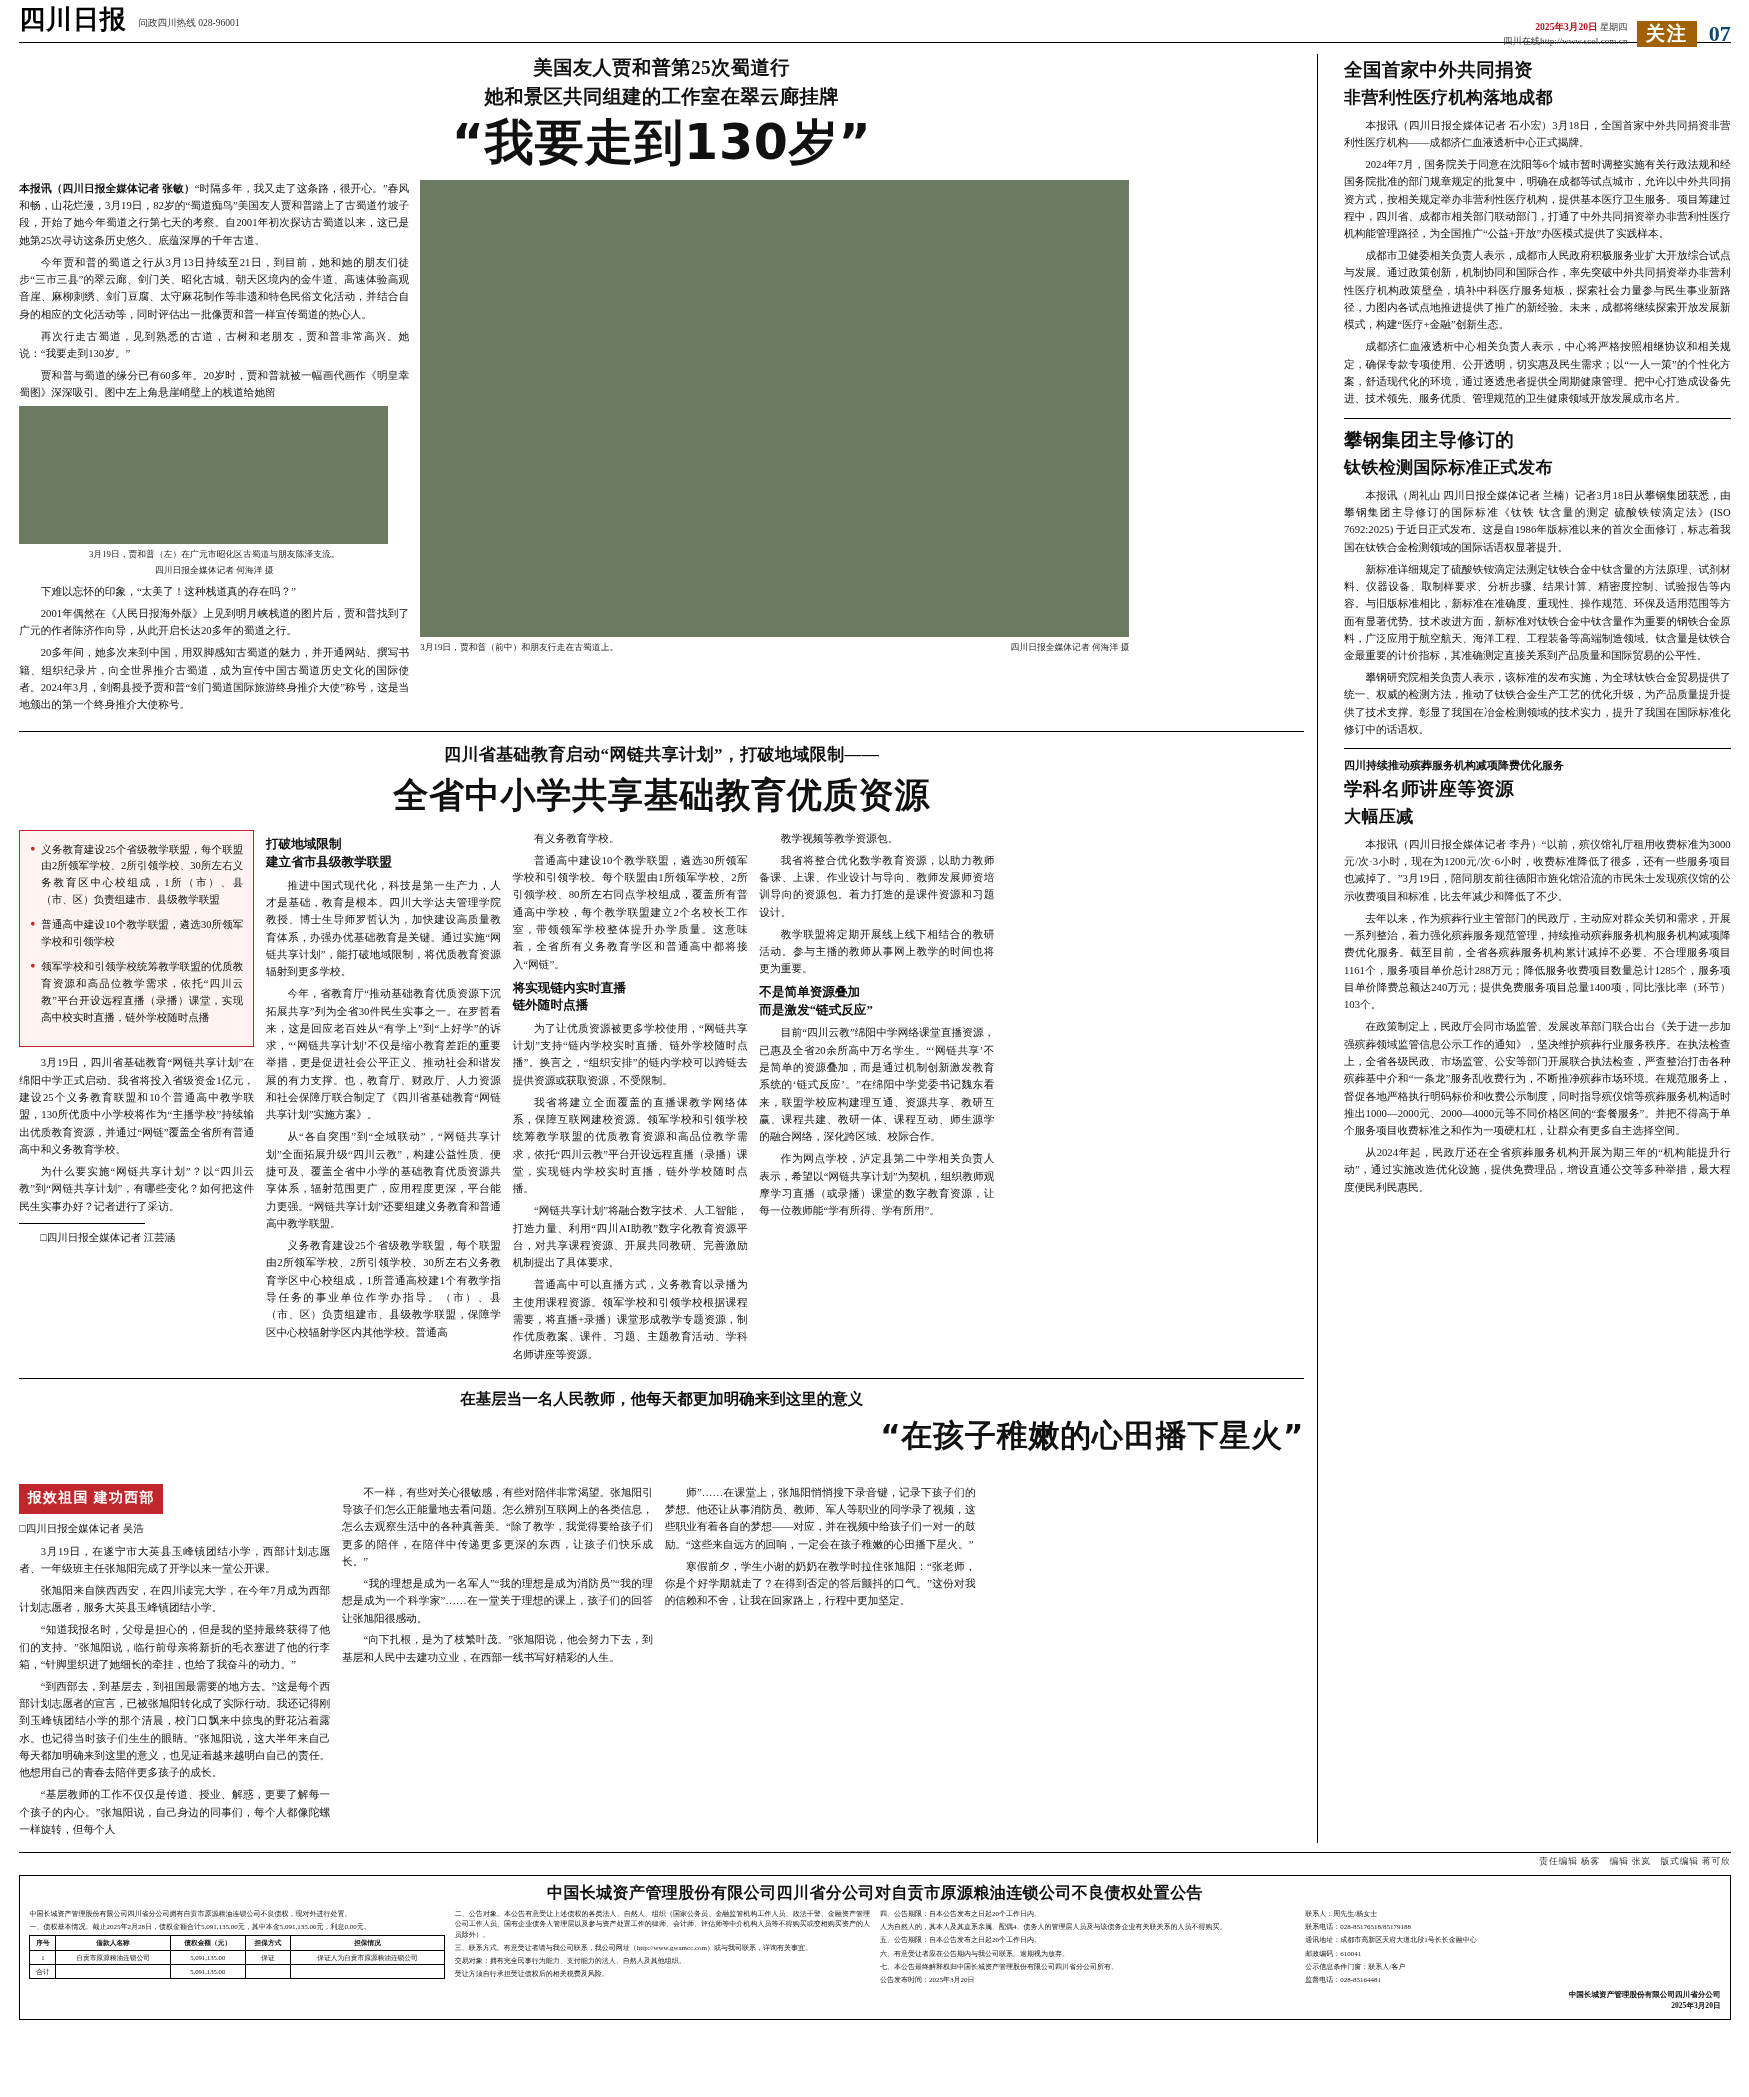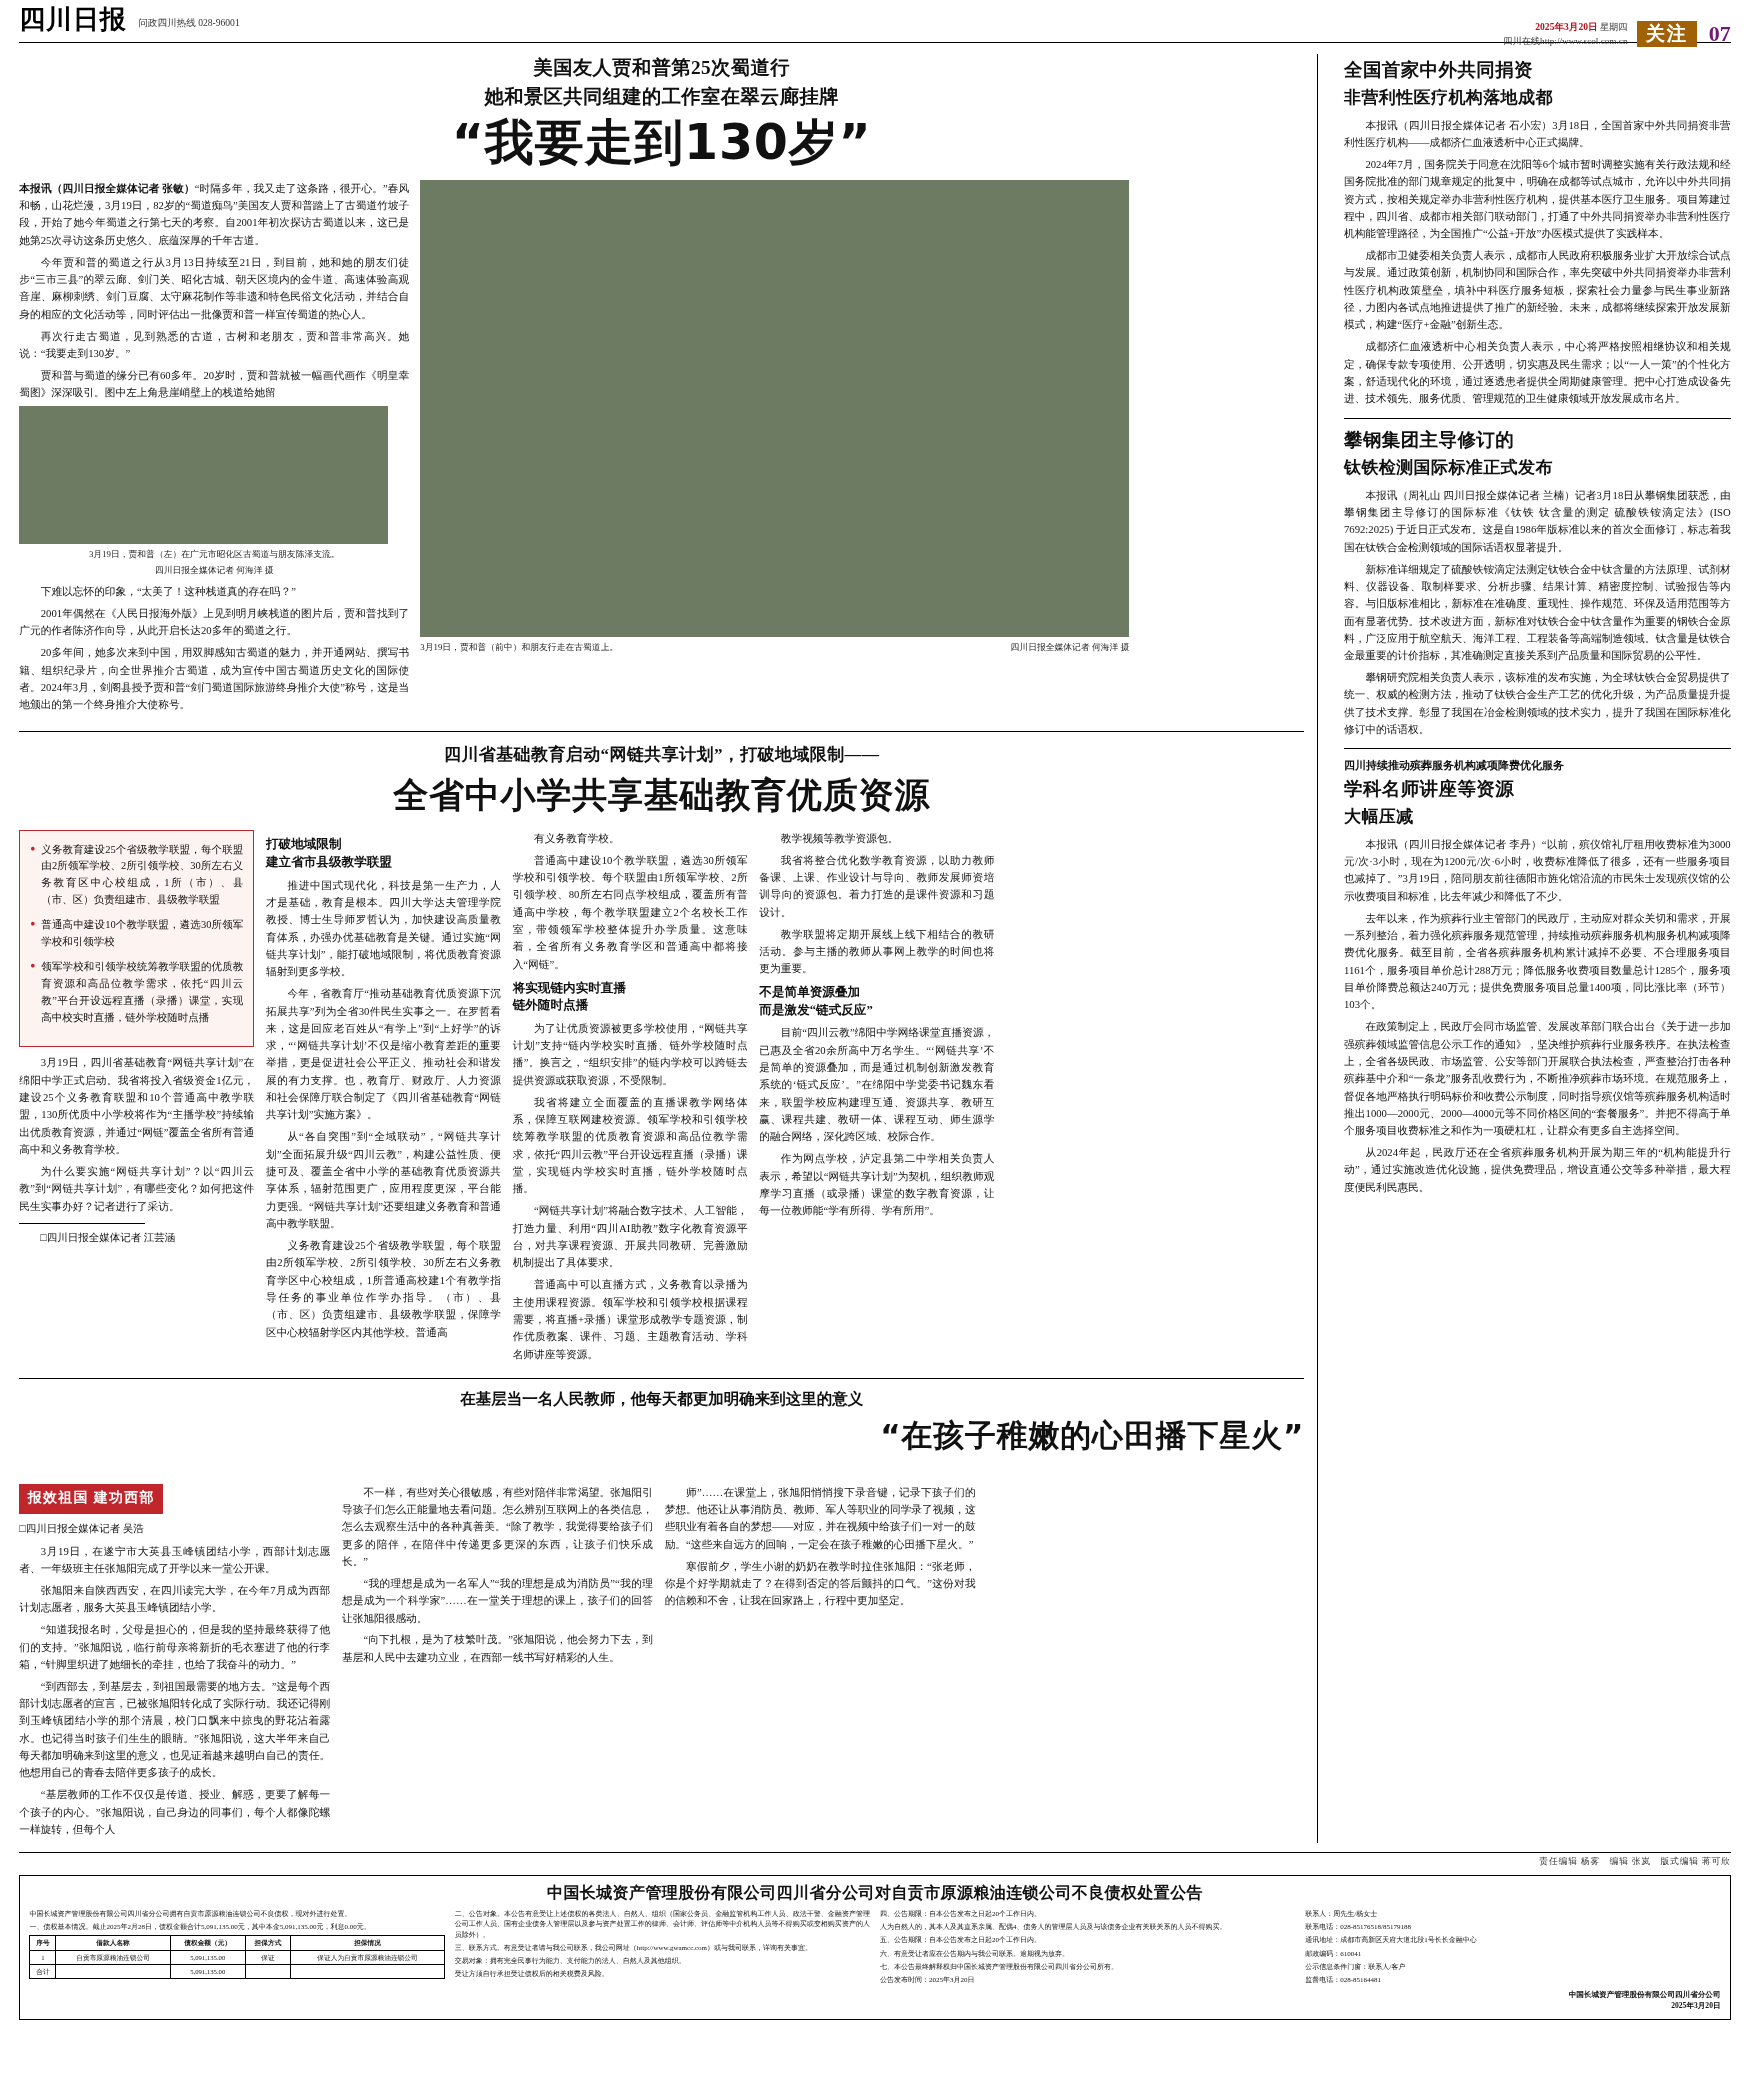--- a/index.html
+++ b/index.html
@@ -8,21 +8,21 @@
 
   
   .masthead{display:flex;align-items:center;justify-content:space-between;height:40px;border-bottom:1.7px solid #000;padding-bottom:1.7px;}
   .mh-left{display:flex;align-items:flex-end;gap:11.7px;}
   .paper-name{font-family:"Liberation Serif",serif;font-weight:bold;font-size:26px;letter-spacing:0.8px;color:#000;line-height:1;}
   .hotline{font-size:9.6px;color:#333;padding-bottom:2.9px;}
   .mh-right{display:flex;align-items:center;gap:9.2px;margin-top:28px;}
   .mh-right-text{text-align:right;font-size:9.2px;line-height:1.5;color:#333;}
   .mh-date{color:#b3131a;font-weight:bold;font-size:9.6px;}
   .guanzhu{background:#a16207;color:#fff;font-size:19.3px;font-weight:bold;padding:2.5px 9.2px;line-height:1.05;letter-spacing:1.7px;}
-  .pagenum{font-size:22px;font-weight:bold;color:#701a75;line-height:1;padding-left:2.5px;}
+  .pagenum{font-size:22px;font-weight:bold;color:#0c4a6e;line-height:1;padding-left:2.5px;}
 
   
   .top{display:flex;gap:12px;margin-top:11px;}
   .col-main{width:1305px;padding-right:12.6px;box-sizing:border-box;border-right:0.8px solid #000;}
   .col-side{width:403px;padding-left:14.3px;box-sizing:border-box;}
 
   .headline-block{text-align:center;}
   .hl-sub1{font-size:19.3px;font-weight:bold;line-height:1.5;letter-spacing:0.4px;}
   .hl-sub2{font-size:19.3px;font-weight:bold;line-height:1.5;letter-spacing:0.4px;}
   .hl-main{font-family:"DejaVu Sans",sans-serif;font-weight:bold;font-size:49px;letter-spacing:0.8px;margin-top:4.2px;line-height:1.12;}

